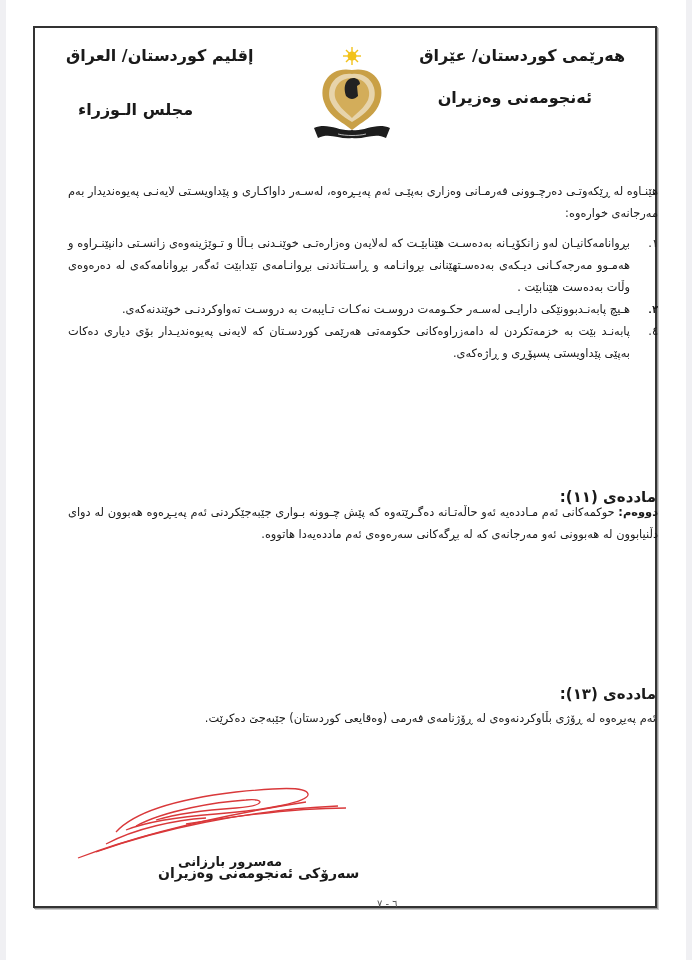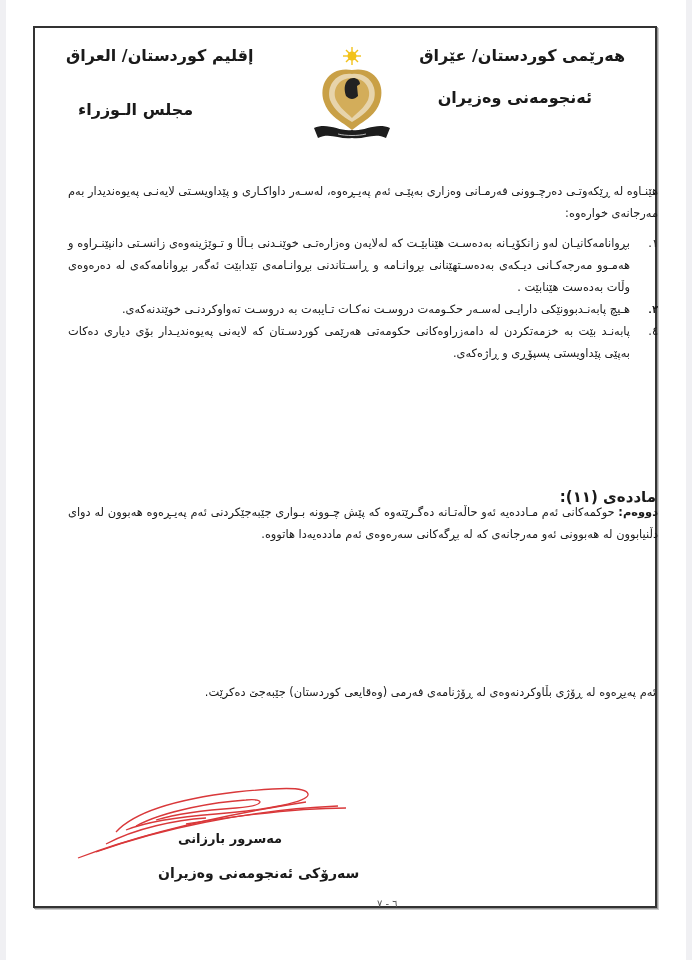--- a/index.html
+++ b/index.html
@@ -21,21 +21,21 @@
   .ol { position: absolute; left: 68px; width: 590px; top: 232px; direction: rtl; font-size: 11.4px; line-height: 22px; }
   .li { position: relative; padding-right: 28px; text-align: justify; }
   .li .num { position: absolute; right: 0; top: 0; }
   .second { left: 68px; width: 590px; top: 456px; margin-top: 45px; }
   .second b { font-weight: bold; }
   .art { position: absolute; right: 36px; direction: rtl; }
   .art-title { font-weight: bold; font-size: 15px; line-height: 26px; }
   .art-text { font-size: 11.4px; line-height: 22px; white-space: nowrap; }
   .sig { position: absolute; left: 68px; top: 780px; width: 320px; height: 110px; }
   .sig-svg { position: absolute; left: 8px; top: 0; }
-  .sig-name { position: absolute; left: 110px; top: 51px; font-weight: bold; font-size: 13px; direction: rtl; white-space: nowrap; }
+  .sig-name { position: absolute; left: 110px; top: 74px; font-weight: bold; font-size: 13px; direction: rtl; white-space: nowrap; }
   .sig-title { position: absolute; left: 90px; top: 85px; font-weight: bold; font-size: 14px; direction: rtl; white-space: nowrap; }
   .page-num { position: absolute; left: 340px; top: 898px; font-size: 10px; color: #555; direction: rtl; margin-left: 37px; }
 </style>
 </head>
 <body>
 
 <div class="left-edge"></div>
 <div class="right-edge"></div>
 
 <div class="frame"></div>
@@ -88,20 +88,21 @@
 <div class="body-text second">
   <b>دووەم:</b><span> حوکمەکانی ئەم مـاددەیە ئەو حاڵەتـانە دەگـرێتەوە کە پێش چـوونە بـواری جێبەجێکردنی ئەم پەیـڕەوە هەبوون لە دوای دڵنیابوون لە هەبوونی ئەو مەرجانەی کە لە بڕگەکانی سەرەوەی ئەم ماددەیەدا هاتووە.</span>
 </div>
 
 <div class="art" style="top:484px;">
   <div class="art-title">ماددەی (١١):</div>
 </div>
 <div class="art" style="top:596px;">
 </div>
 <div class="art" style="top:681px;">
+  <div class="art-title">ماددەی (١٣):</div>
   <div class="art-text">ئەم پەیڕەوە لە ڕۆژی بڵاوکردنەوەی لە ڕۆژنامەی فەرمی (وەقایعی کوردستان) جێبەجێ دەکرێت.</div>
 </div>
 
 <div class="sig">
   <svg class="sig-svg" width="300" height="80" viewBox="0 0 300 80">
     <g fill="none" stroke="#d9383a" stroke-width="1.3">
       <path d="M2 78 C60 56 140 36 230 22"></path>
       <path d="M20 72 C80 50 170 30 262 26"></path>
       <path d="M40 52 C60 30 110 18 160 12 C200 8 230 6 232 14 C234 22 190 30 140 34 C100 37 70 42 50 50"></path>
       <path d="M60 46 C90 30 140 22 170 20 C190 18 190 26 160 28 C130 30 100 34 80 40"></path>

